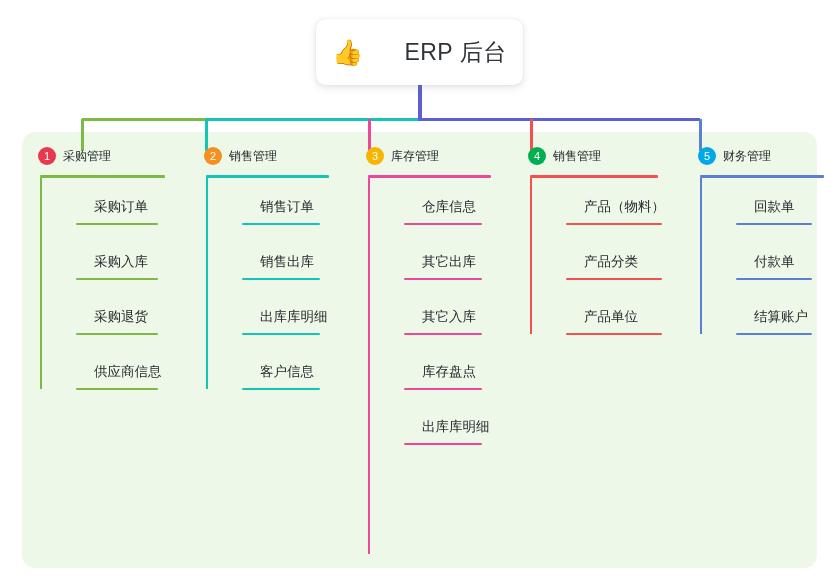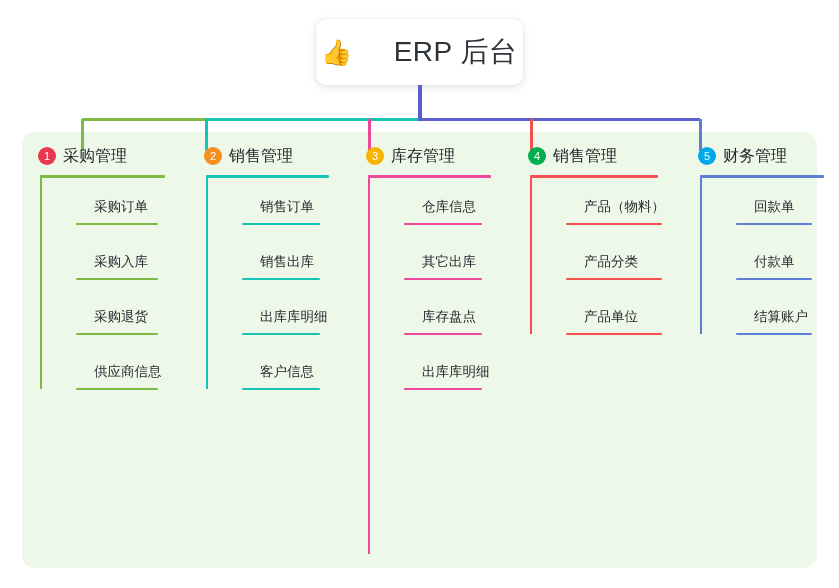--- a/index.html
+++ b/index.html
@@ -36,21 +36,21 @@
     justify-content: center;
     gap: 9px;
     box-sizing: border-box;
   }
   .root-emoji {
     font-size: 25px;
     line-height: 1;
     display: inline-block;
   }
   .root-title {
-    font-size: 28px;
+    font-size: 23px;
     color: #2e3338;
     letter-spacing: 0.5px;
     white-space: nowrap;
     margin-left: 32px;
   }
 
   
   #connectors {
     position: absolute;
     left: 0;
@@ -90,21 +90,21 @@
     height: 18px;
     border-radius: 50%;
     color: #ffffff;
     font-size: 11px;
     line-height: 18px;
     text-align: center;
     font-weight: normal;
     flex: 0 0 auto;
   }
   .col-title {
-    font-size: 16px;
+    font-size: 12px;
     color: #21262b;
     white-space: nowrap;
   }
   .col-rule {
     height: 3px;
     margin-top: 7px;
     border-radius: 1px;
   }
 
   .items {
@@ -225,20 +225,24 @@
           <div class="spine" style="background: rgb(236, 72, 153); height: 376px;"></div>
           <div class="item">
             <span class="item-label">仓库信息</span>
             <div class="item-rule" style="background: rgb(236, 72, 153); width: 78px;"></div>
           </div>
           <div class="item">
             <span class="item-label">其它出库</span>
             <div class="item-rule" style="background: rgb(236, 72, 153); width: 78px;"></div>
           </div>
           <div class="item">
+            <span class="item-label">其它入库</span>
+            <div class="item-rule" style="background: rgb(236, 72, 153); width: 78px;"></div>
+          </div>
+          <div class="item">
             <span class="item-label">库存盘点</span>
             <div class="item-rule" style="background: rgb(236, 72, 153); width: 78px;"></div>
           </div>
           <div class="item">
             <span class="item-label">出库库明细</span>
             <div class="item-rule" style="background: rgb(236, 72, 153); width: 78px;"></div>
           </div>
         </div>
       </div>
       <div class="col" style="left: 512px;">

